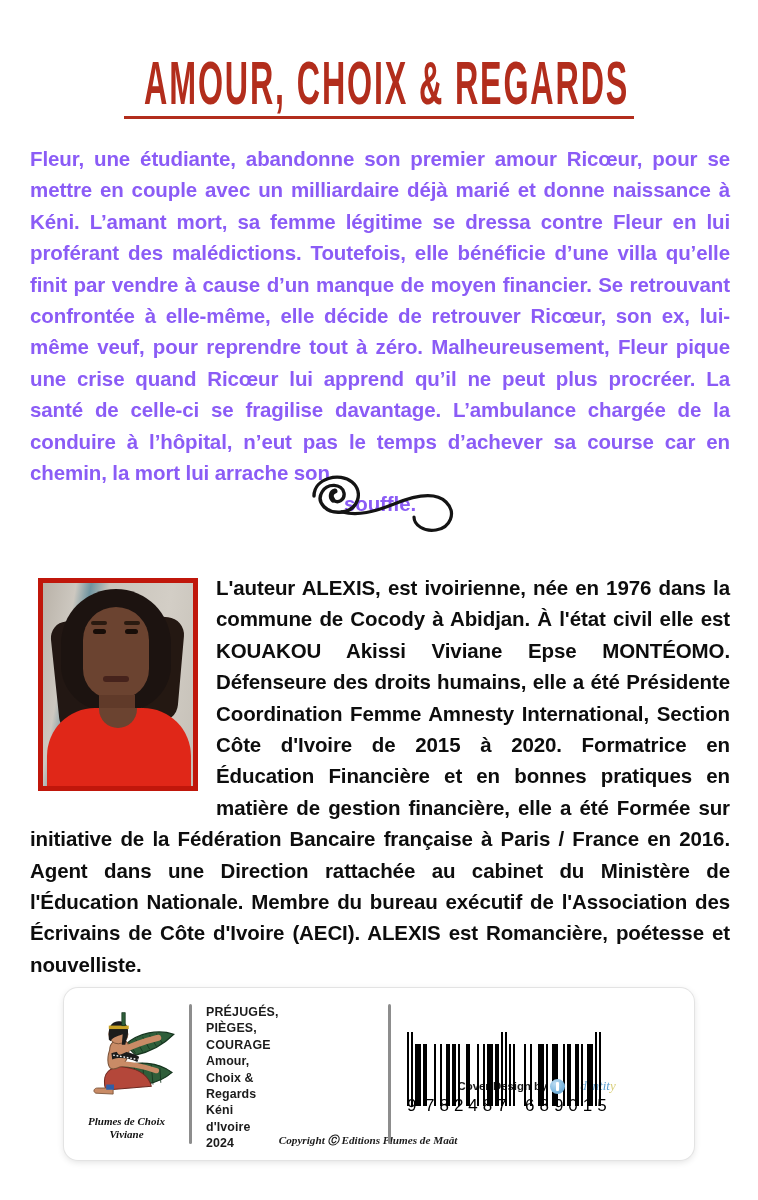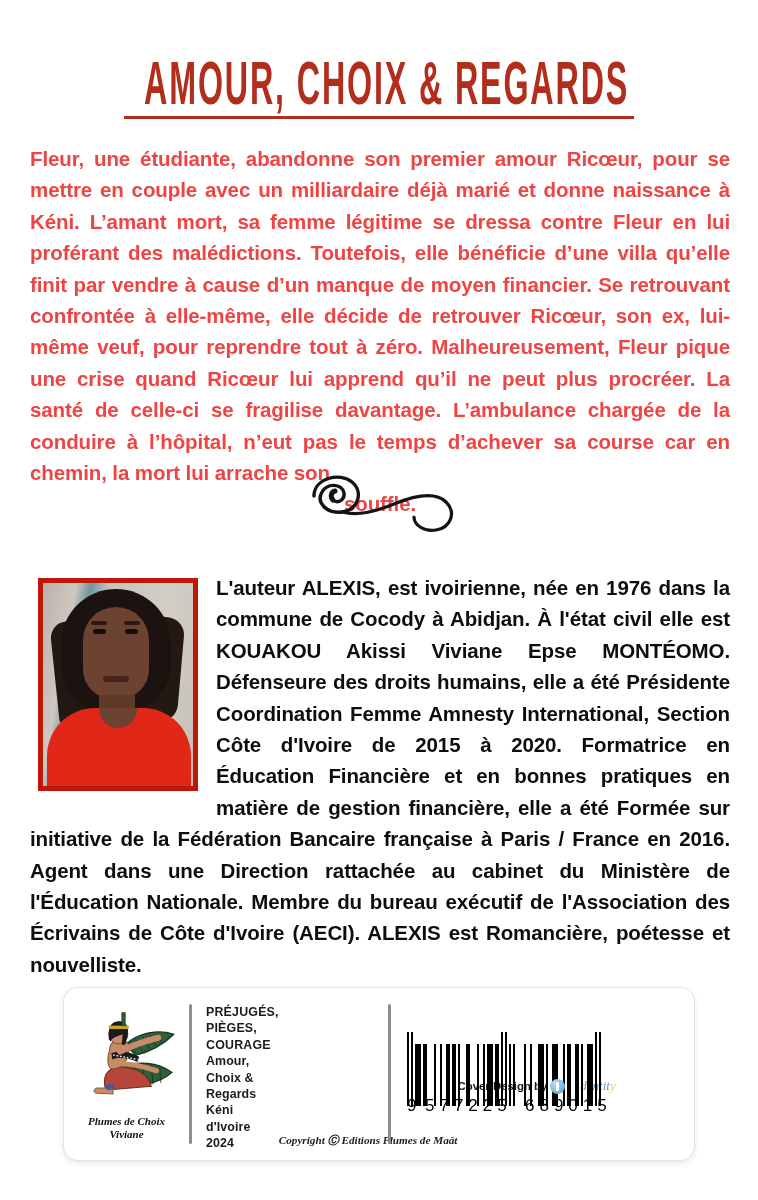--- a/index.html
+++ b/index.html
@@ -48,21 +48,21 @@
   .synopsis {
     position: absolute;
     top: 143px;
     left: 30px;
     width: 700px;
     font-size: 20.5px;
     line-height: 31.4px;
     text-align: justify;
     font-weight: 600;
     letter-spacing: -0.1px;
-    color: #ef4444;
+    color: #8b5cf6;
   }
   .synopsis .last-line {
     display: block;
     text-align: center;
   }
 
   
   .ornament {
     position: absolute;
     top: 462px;
@@ -506,19 +506,19 @@
           <i style="width: 2.05px;"></i>
           <i class="w" style="width: 4.1px;"></i>
           <i style="width: 6.15px;"></i>
           <i class="w" style="width: 2.05px;"></i>
           <i class="g" style="width: 2.05px;"></i>
           <i class="w" style="width: 2.05px;"></i>
           <i class="g" style="width: 2.05px;"></i>
         </div>
       <div class="barcode-digits">
         <span style="width:14px">9</span>
-        <span style="width:86px;letter-spacing:5px;padding-left:4px">577225</span>
+        <span style="width:86px;letter-spacing:5px;padding-left:4px">782487</span>
         <span style="width:86px;letter-spacing:5px;padding-left:14px">689015</span>
       </div>
     </div>
   </div>
 
 </div>
 
 </body></html>

